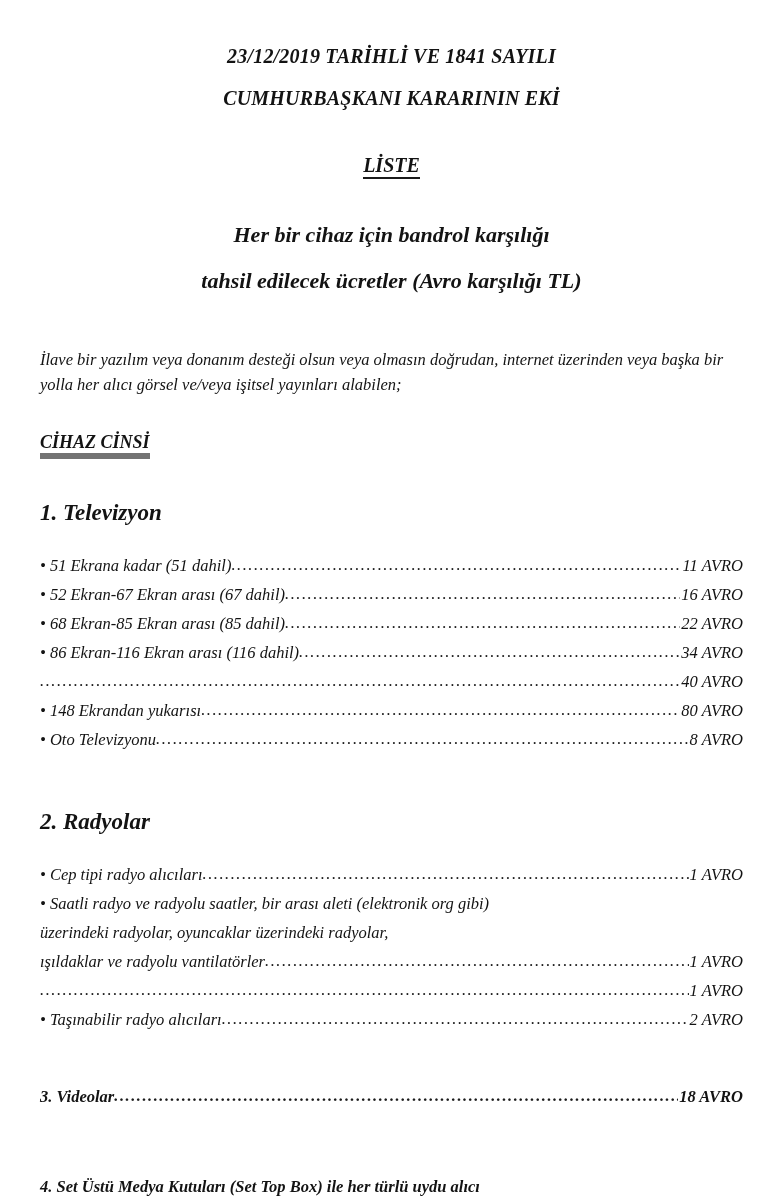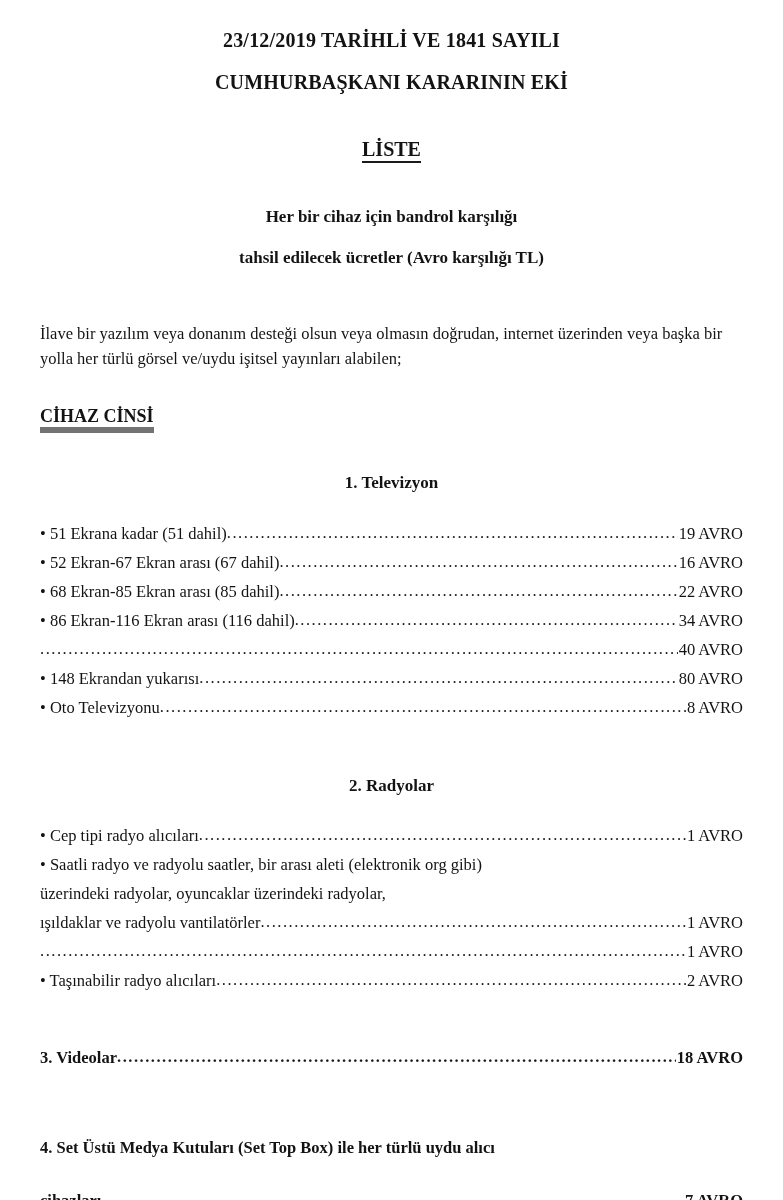--- a/index.html
+++ b/index.html
@@ -15,21 +15,22 @@
     color: #131313;
     overflow: hidden;
     position: relative;
   }
 
   .page {
     position: relative;
     width: 783px;
     height: 1200px;
     box-sizing: border-box;
-    padding: 0 40px 0 40px;
+    padding: 16px 40px 0 40px;
+    font-style: italic;
   }
 
   
   .doc-header {
     text-align: center;
     padding-top: 30px;
   }
   .title-line {
     font-weight: bold;
     font-size: 20px;
@@ -51,21 +52,21 @@
     padding-bottom: 1px;
     line-height: 1.05;
   }
 
   .subtitle-wrap {
     margin-top: 45px;
     text-align: center;
   }
   .subtitle-line {
     font-weight: bold;
-    font-size: 17px;
+    font-size: 22px;
     line-height: 1.0;
   }
   .subtitle-line.second { margin-top: 24px; }
 
   
   .intro {
     margin-top: 55px;
     font-size: 16.5px;
     line-height: 25px;
     text-align: left;
@@ -79,23 +80,22 @@
     font-size: 18px;
     display: inline-block;
     border-bottom: 6px solid #737373;
     padding-bottom: 1px;
     line-height: 1.05;
   }
 
   
   .section-heading {
     font-weight: bold;
-    font-size: 17px;
+    font-size: 23px;
     line-height: 1.1;
-    text-align: center;
   }
   .sec1 { margin-top: 41px; }
   .sec2 { margin-top: 55px; }
 
   .item-list { margin-top: 26px; }
 
   
   .row {
     display: flex;
     align-items: baseline;
@@ -140,33 +140,33 @@
     <div class="liste-wrap">
       <span class="liste">LİSTE</span>
     </div>
 
     <div class="subtitle-wrap">
       <div class="subtitle-line">Her bir cihaz için bandrol karşılığı</div>
       <div class="subtitle-line second">tahsil edilecek ücretler (Avro karşılığı TL)</div>
     </div>
   </div>
 
-  <p class="intro">İlave bir yazılım veya donanım desteği olsun veya olmasın doğrudan, internet üzerinden veya başka bir yolla her türlü görsel ve/uydu işitsel yayınları alabilen;</p>
+  <p class="intro">İlave bir yazılım veya donanım desteği olsun veya olmasın doğrudan, internet üzerinden veya başka bir yolla her alıcı görsel ve/veya işitsel yayınları alabilen;</p>
 
   <div class="cihaz-wrap">
     <span class="cihaz-cinsi">CİHAZ CİNSİ</span>
   </div>
 
   <div id="sections-host">
       <div class="section-heading sec1">1. Televizyon</div>
       <div class="item-list">
         <div class="row">
           <span class="txt">• 51 Ekrana kadar (51 dahil)</span>
           <span class="leader">............................................................................................................................................................................................................................</span>
-          <span class="price">19 AVRO</span>
+          <span class="price">11 AVRO</span>
         </div>
         <div class="row">
           <span class="txt">• 52 Ekran-67 Ekran arası (67 dahil)</span>
           <span class="leader">............................................................................................................................................................................................................................</span>
           <span class="price">16 AVRO</span>
         </div>
         <div class="row">
           <span class="txt">• 68 Ekran-85 Ekran arası (85 dahil)</span>
           <span class="leader">............................................................................................................................................................................................................................</span>
           <span class="price">22 AVRO</span>

